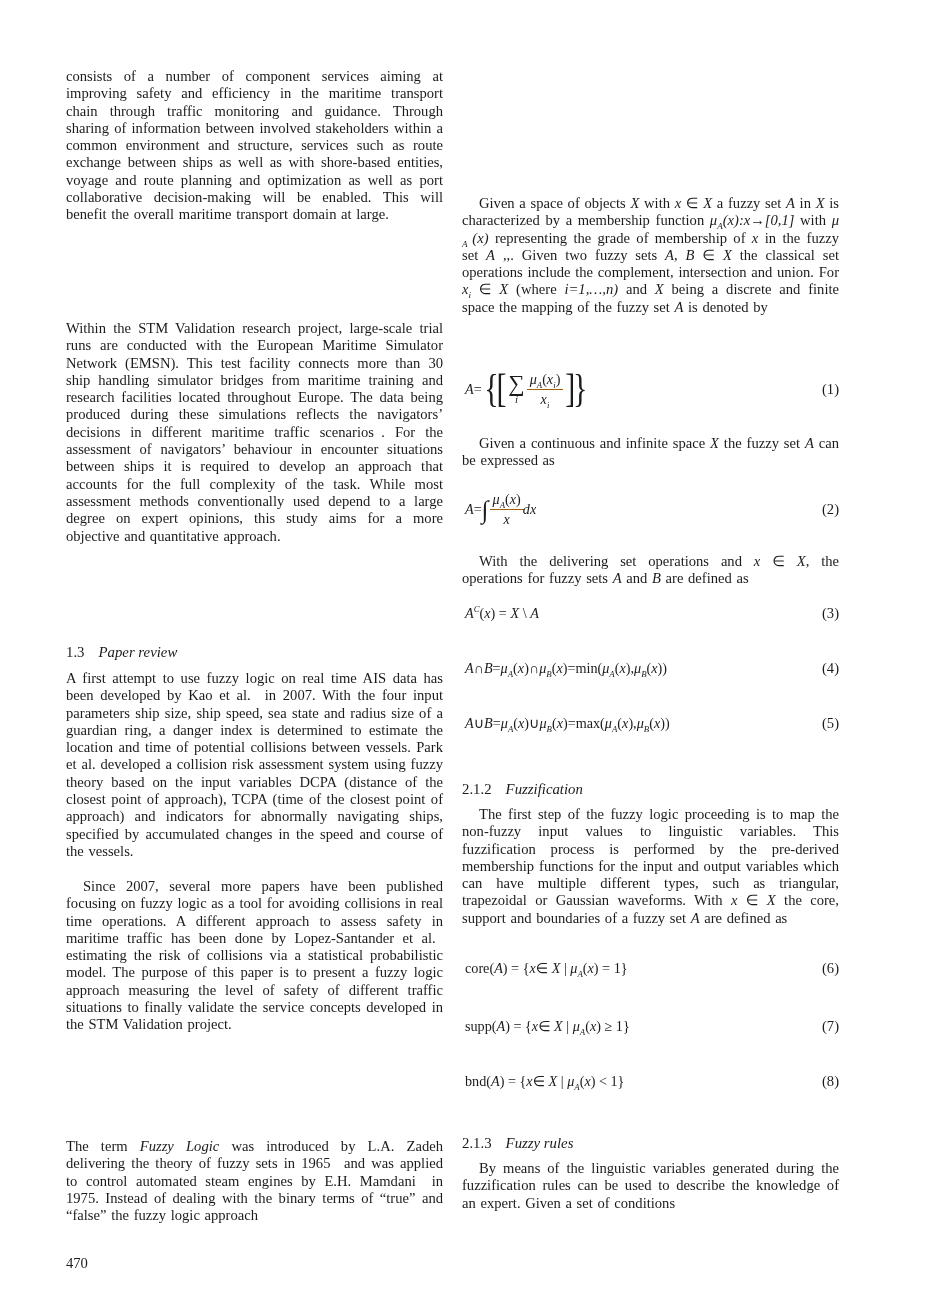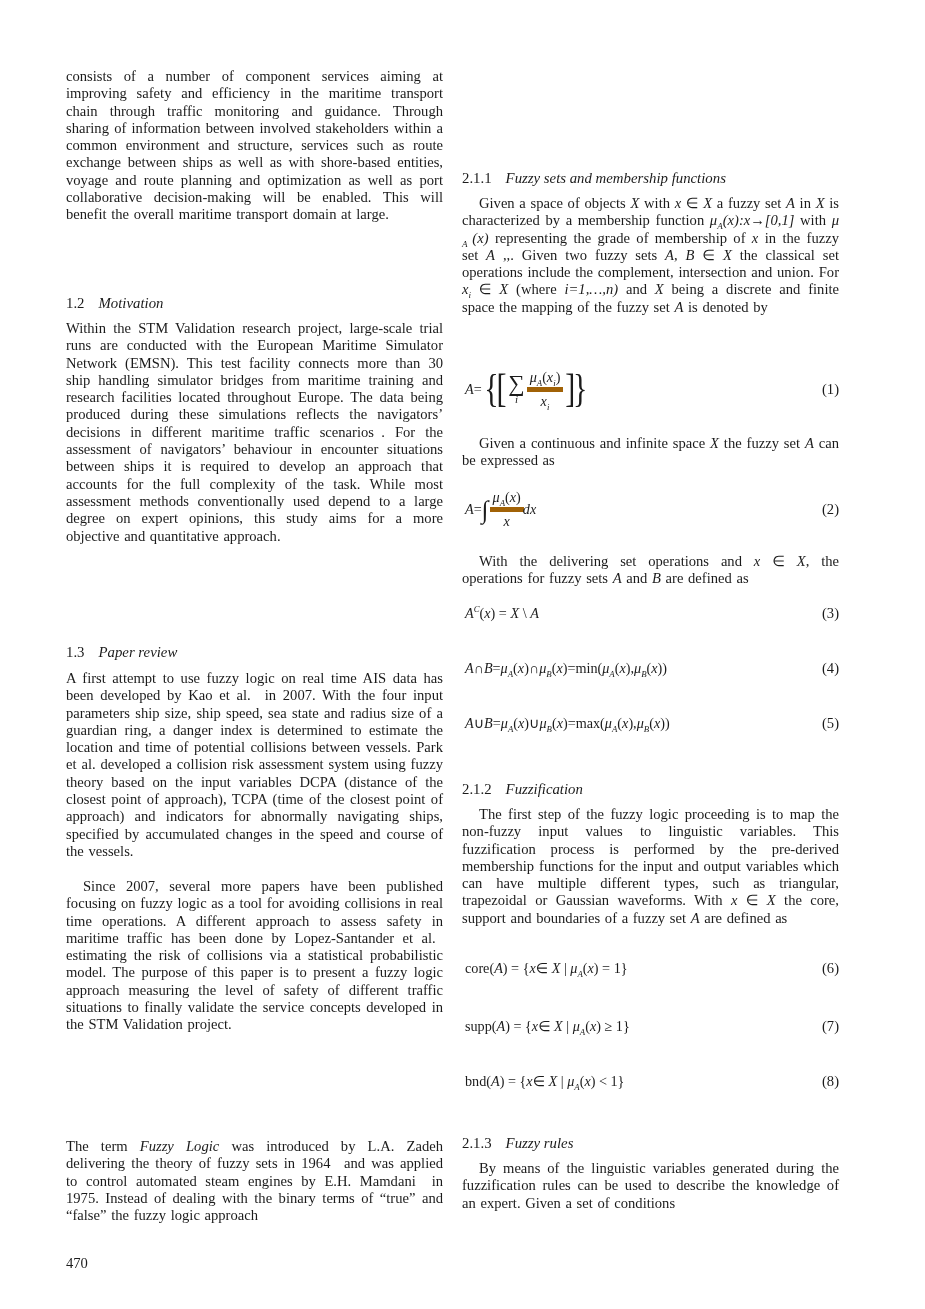--- a/index.html
+++ b/index.html
@@ -31,53 +31,47 @@
   .eqnum { font-size:14.6px; }
   .eqflex { display:inline-flex; align-items:center; }
 
   .bigd { font-size:40px; font-weight:300; line-height:0.9; letter-spacing:-3px;
           transform:scaleX(0.75); display:inline-block; margin:0 -1px; }
   .sumwrap { display:inline-flex; flex-direction:column; align-items:center; margin:0 2px; }
   .sumsym { font-size:23px; line-height:21px; }
   .sumidx { font-size:11px; line-height:11px; }
   .intsym { font-size:25px; line-height:1; margin-right:1px; }
   .frac { display:inline-block; text-align:center; vertical-align:middle; }
-  .fnum { display:block; border-bottom:5px solid #a16207; padding:0 3px 1px; }
+  .fnum { display:block; border-bottom:1px solid #a16207; padding:0 3px 1px; }
   .fden { display:block; padding-top:1px; }
   .dx { margin-left:-1px; }
 
   .pageno { position:absolute; left:66px; top:1255px; font-size:14.6px;text-align:right; }
 </style>
 </head>
 <body>
 
 <div class="page">
 
   <div class="col col-left">
     <p class="body abs" style="top:68px">consists of a number of component services aiming at improving safety and efficiency in the maritime transport chain through traffic monitoring and guidance. Through sharing of information between involved stakeholders within a common environment and structure, services such as route exchange between ships as well as with shore-based entities, voyage and route planning and optimization as well as port collaborative decision-making will be enabled. This will benefit the overall maritime transport domain at large.</p>
 
-    <h3 class="heading abs" style="top:294px">
-      <span class="hnum">1.2</span><span class="htitle">Motivation</span>
-    </h3>
     <p class="body abs" style="top:320px">Within the STM Validation research project, large-scale trial runs are conducted with the European Maritime Simulator Network (EMSN). This test facility connects more than 30 ship handling simulator bridges from maritime training and research facilities located throughout Europe. The data being produced during these simulations reflects the navigators’ decisions in different maritime traffic scenarios . For the assessment of navigators’ behaviour in encounter situations between ships it is required to develop an approach that accounts for the full complexity of the task. While most assessment methods conventionally used depend to a large degree on expert opinions, this study aims for a more objective and quantitative approach.</p>
 
     <h3 class="heading abs" style="top:643px">
       <span class="hnum">1.3</span><span class="htitle">Paper review</span>
     </h3>
     <p class="body abs" style="top:670px">A first attempt to use fuzzy logic on real time AIS data has been developed by Kao et al.  in 2007. With the four input parameters ship size, ship speed, sea state and radius size of a guardian ring, a danger index is determined to estimate the location and time of potential collisions between vessels. Park et al. developed a collision risk assessment system using fuzzy theory based on the input variables DCPA (distance of the closest point of approach), TCPA (time of the closest point of approach) and indicators for abnormally navigating ships, specified by accumulated changes in the speed and course of the vessels.</p>
     <p class="body indent abs" style="top:878px">Since 2007, several more papers have been published focusing on fuzzy logic as a tool for avoiding collisions in real time operations. A different approach to assess safety in maritime traffic has been done by Lopez-Santander et al.  estimating the risk of collisions via a statistical probabilistic model. The purpose of this paper is to present a fuzzy logic approach measuring the level of safety of different traffic situations to finally validate the service concepts developed in the STM Validation project.</p>
 
-    <p class="body abs" style="top:1138px"><span>The term </span><span class="it">Fuzzy Logic</span><span> was introduced by L.A. Zadeh delivering the theory of fuzzy sets in 1964  and was applied to control automated steam engines by E.H. Mamdani  in 1975. Instead of dealing with the binary terms of “true” and “false” the fuzzy logic approach</span></p>
+    <p class="body abs" style="top:1138px"><span>The term </span><span class="it">Fuzzy Logic</span><span> was introduced by L.A. Zadeh delivering the theory of fuzzy sets in 1965  and was applied to control automated steam engines by E.H. Mamdani  in 1975. Instead of dealing with the binary terms of “true” and “false” the fuzzy logic approach</span></p>
   </div>
 
   <div class="col col-right">
 
-    <h3 class="heading abs" style="top:169px">
-      <span class="hnum">2.1.1</span><span class="htitle">Fuzzy sets and membership functions</span>
-    </h3>
     <p class="body indent abs" style="top:195px"><span>Given a space of objects </span><span class="it">X</span><span> with </span><span class="it">x</span><span> ∈ </span><span class="it">X</span><span> a fuzzy set </span><span class="it">A</span><span> in </span><span class="it">X</span><span> is characterized by a membership function </span><span class="it">μ</span><sub class="it">A</sub><span class="it">(x):x→[0,1]</span><span> with </span><span class="it">μ</span><sub class="it"> A </sub><span class="it">(x)</span><span> representing the grade of membership of </span><span class="it">x</span><span> in the fuzzy set </span><span class="it">A</span><span> ,,. Given two fuzzy sets </span><span class="it">A</span><span>, </span><span class="it">B</span><span> ∈ </span><span class="it">X</span><span> the classical set operations include the complement, intersection and union. For </span><span class="it">x</span><sub class="it">i</sub><span> ∈ </span><span class="it">X</span><span> (where </span><span class="it">i=1,…,n)</span><span> and </span><span class="it">X</span><span> being a discrete and finite space the mapping of the fuzzy set </span><span class="it">A</span><span> is denoted by</span></p>
 
     <div class="eqrow tall abs" style="top:360px">
       <span class="eqflex">
         <span><span class="it">A</span><span>=</span></span>
         <span class="bigd">{[</span>
         <span class="sumwrap">
           <span class="sumsym">∑</span>
           <span class="sumidx it">i</span>
         </span>

